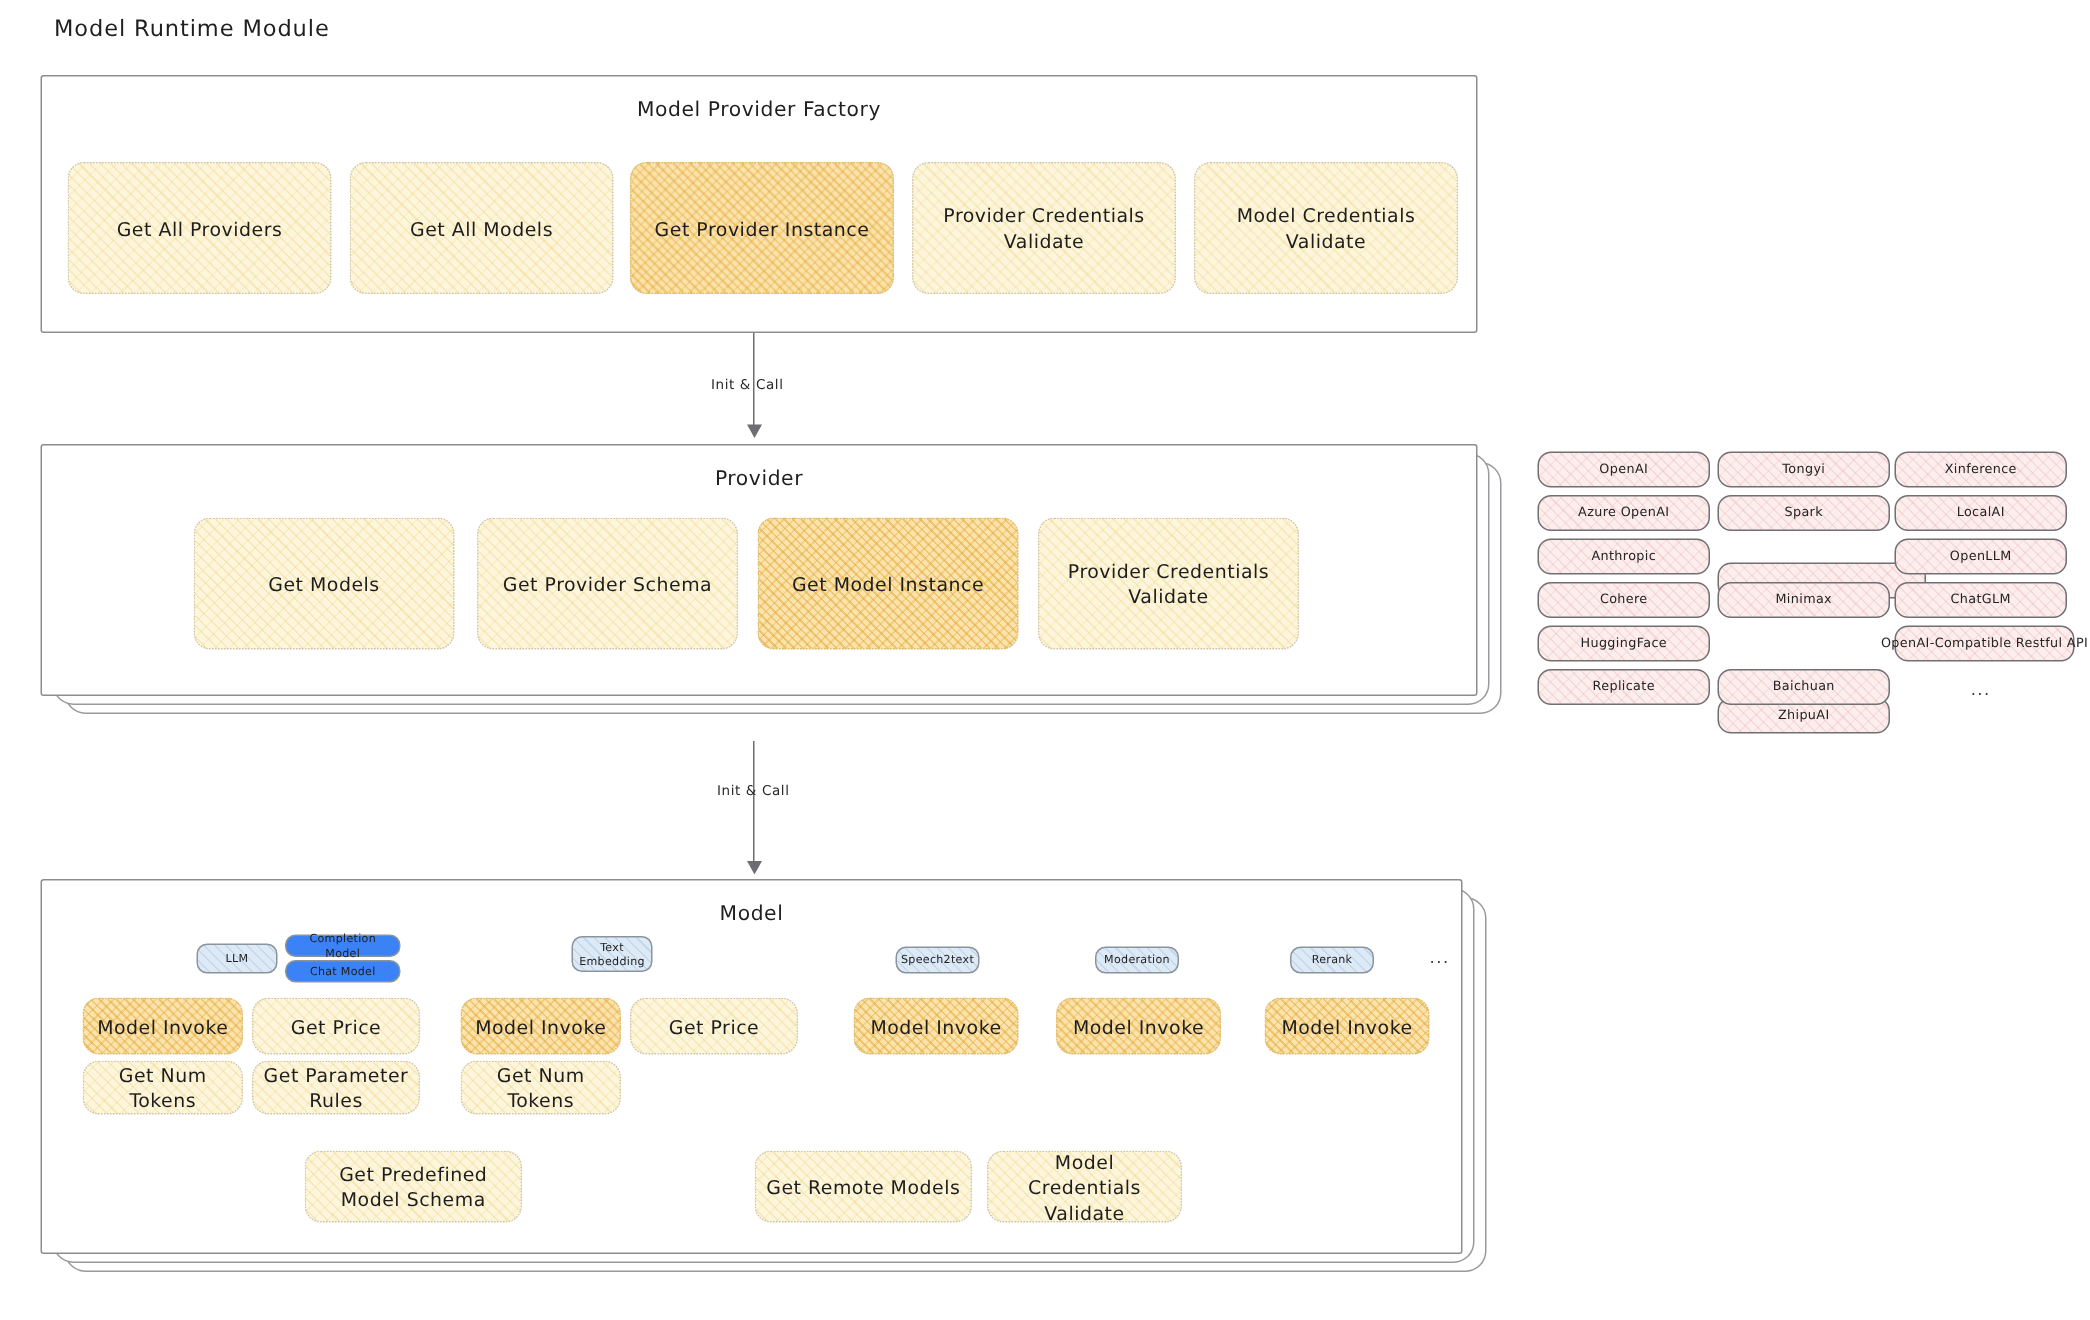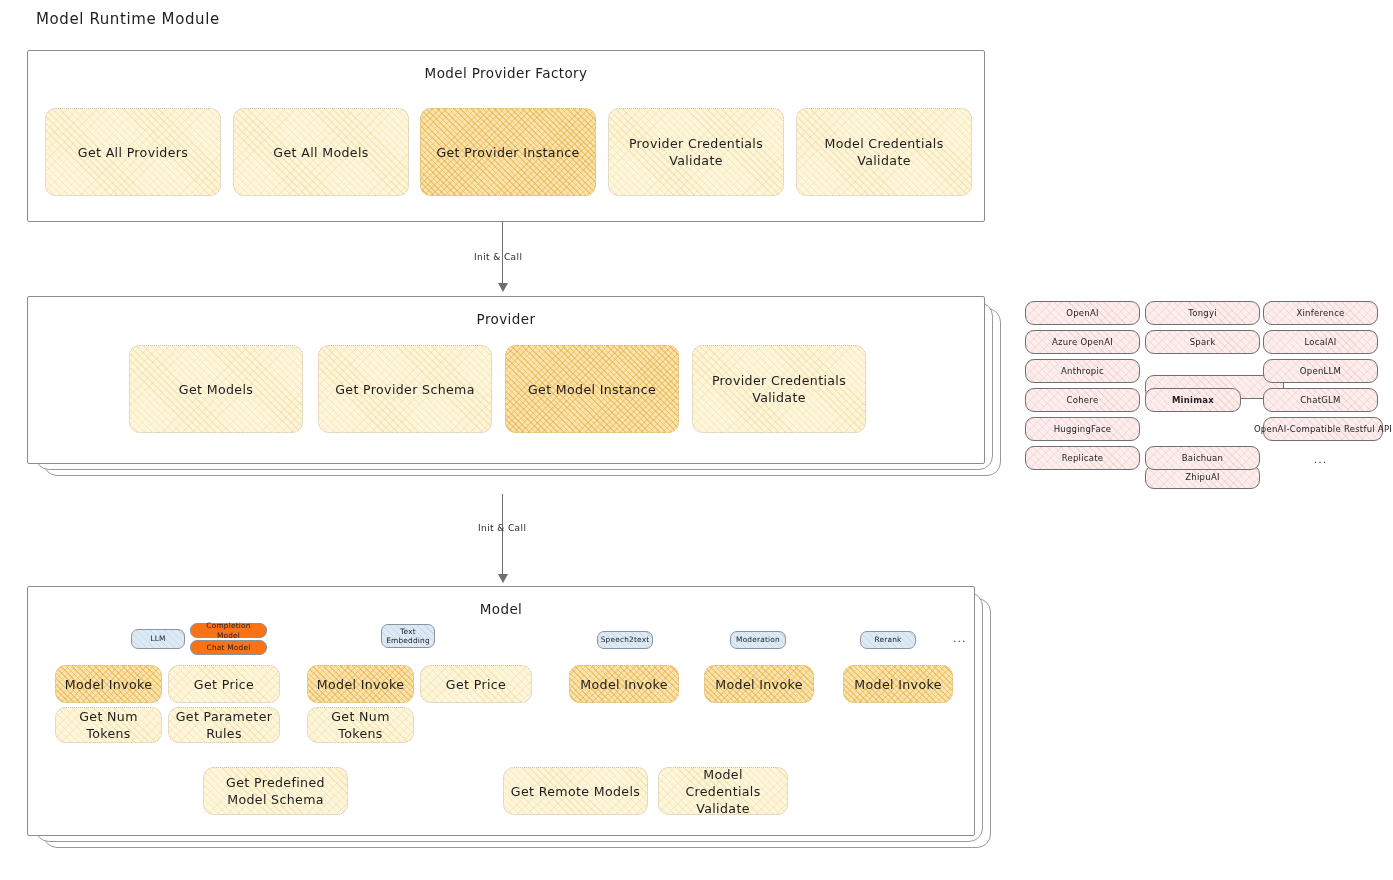--- a/index.html
+++ b/index.html
@@ -90,21 +90,21 @@
     display:flex;align-items:center;justify-content:center;text-align:center;
     border:1.2px solid #8a949c;
     border-radius:7px;
     font-size:7.4px;line-height:1.25;letter-spacing:.2px;color:#1d1d1d;
     padding:1px 3px;
   }
   .badge.blue{
     background-color:#ddeaf6;
     background-image:repeating-linear-gradient(45deg, rgba(120,165,205,.25) 0 1px, rgba(0,0,0,0) 1px 5px);
   }
-  .badge.plain{ background:#f97316; }
+  .badge.plain{ background:#3b82f6; }
 
   
   .arrow-line{
     position:absolute;width:1.3px;background:#6d6d72;
   }
   .arrow-head{
     position:absolute;width:0;height:0;
     border-left:5px solid transparent;
     border-right:5px solid transparent;
     border-top:9px solid #6d6d72;
@@ -185,21 +185,21 @@
 
 <div class="chip" style="left:1145px;top:301px;width:115px;height:24px;">
   <span>Tongyi</span>
   </div>
 <div class="chip" style="left:1145px;top:330px;width:115px;height:24px;">
   <span>Spark</span>
   </div>
 <div class="chip" style="left:1145px;top:375px;width:139px;height:24px;align-items:flex-end;">
   <span>Wenxin</span>
   </div>
-<div class="chip" style="left:1145px;top:388px;width:96px;height:24px;font-weight:bold;">
+<div class="chip" style="left:1145px;top:388px;width:115px;height:24px;">
   <span>Minimax</span>
   </div>
 <div class="chip" style="left:1145px;top:417px;width:115px;height:24px;margin-top:48px;">
   <span>ZhipuAI</span>
   </div>
 <div class="chip" style="left:1145px;top:446px;width:115px;height:24px;">
   <span>Baichuan</span>
   </div>
 
 <div class="chip" style="left:1263px;top:301px;width:115px;height:24px;">

